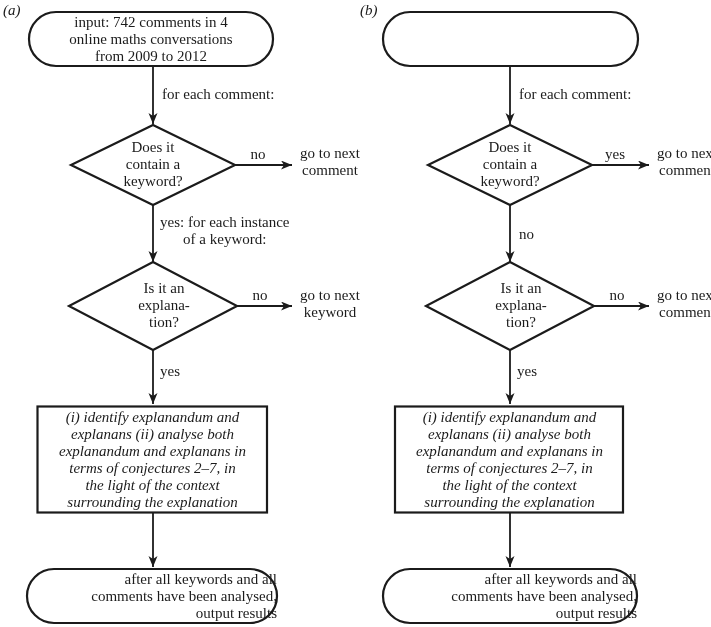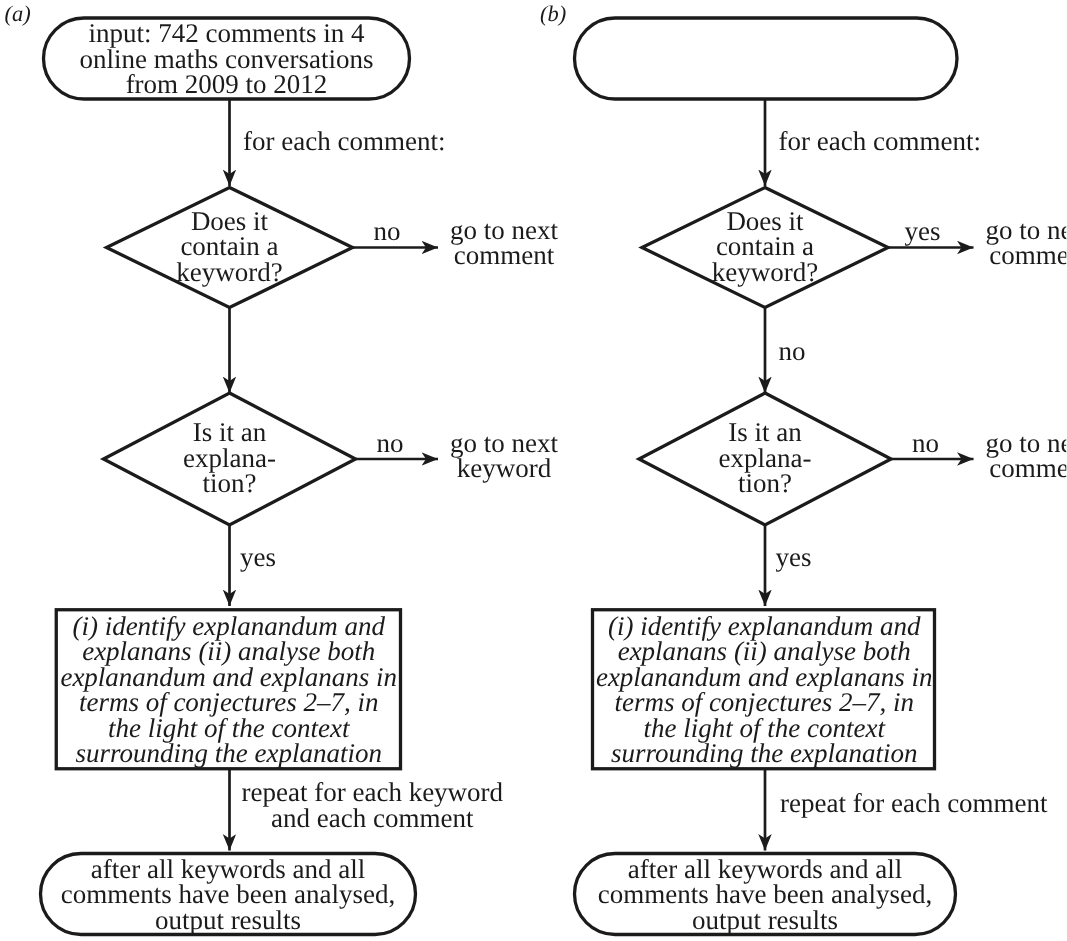--- a/index.html
+++ b/index.html
@@ -18,39 +18,39 @@
   }
   .panel { position: absolute; top: 0; width: 355px; height: 627px; }
   .panel-a { left: 0; }
   .panel-b { left: 357px; }
   .panel svg.shapes { position: absolute; left: 0; top: 0; }
   .panel svg.shapes .outline { fill: none; stroke: var(--line); stroke-width: 2.2px; }
   .panel svg.shapes .conn { fill: none; stroke: var(--line); stroke-width: 1.8px; }
   .txt {
     position: absolute;
     white-space: pre;
-    font-size: 18px;
+    font-size: 15px;
     line-height: 17px;
   }
   .box-text { text-align: center; }
   .flow-label { text-align: center; }
   .panel-label { left: 3px; top: 2px; font-style: italic; font-size: 15px; }
   .input-text { left: 29px; top: 14px; width: 244px; }
   .loop-label { left: 162px; top: 86px; }
   .decision1-text { left: 83px; top: 139px; width: 140px; text-align: center; }
   .branch1-label { left: 235px; top: 146px; width: 46px; text-align: center; }
   .branch1-target { left: 300px; top: 145px; }
   .down-label-1 { left: 160px; top: 214px; }
-  .decision2-text { left: 83px; top: 280px; width: 140px; }
+  .decision2-text { left: 94px; top: 280px; width: 140px; }
   .branch2-label { left: 237px; top: 287px; width: 46px; text-align: center; }
   .branch2-target { left: 300px; top: 287px; }
   .yes-label { left: 160px; top: 363px; }
   .process-text { left: 38px; top: 409px; width: 229px; font-style: italic; }
   .repeat-label { left: 161px; top: 520px; }
-  .output-text { left: 27px; top: 571px; width: 250px; }
+  .output-text { left: 27px; top: 571px; width: 250px; text-align: right; }
   
   .panel-b .input-text { left: 26px; width: 255px; }
   .panel-b .down-label-1 { left: 162px; top: 226px; }
   .panel-b .repeat-label { left: 163px; top: 527px; }
   .panel-b .output-text { left: 26px; width: 254px; }
 </style>
 </head>
 <body>
 
 <div id="figure">
@@ -78,35 +78,35 @@
     <div class="txt box-text input-text">input: 742 comments in 4
 online maths conversations
 from 2009 to 2012</div>
     <div class="txt flow-label loop-label">for each comment:</div>
     <div class="txt box-text decision1-text">Does it
 contain a
 keyword?</div>
     <div class="txt branch1-label">no</div>
     <div class="txt flow-label branch1-target">go to next
 comment</div>
+    <div class="txt flow-label down-label-1">yes: for each instance
+of a keyword:</div>
     <div class="txt box-text decision2-text">Is it an
 explana-
 tion?</div>
     <div class="txt branch2-label">no</div>
     <div class="txt flow-label branch2-target">go to next
 keyword</div>
     <div class="txt flow-label yes-label">yes</div>
     <div class="txt box-text process-text">(i) identify explanandum and
 explanans (ii) analyse both
 explanandum and explanans in
 terms of conjectures 2–7, in
 the light of the context
 surrounding the explanation</div>
-    <div class="txt flow-label repeat-label">repeat for each keyword
-and each comment</div>
     <div class="txt box-text output-text">after all keywords and all
 comments have been analysed,
 output results</div>
   </div>
 
   <div class="panel panel-b">
     <svg class="shapes" width="355" height="627" viewBox="0 0 355 627">
       <defs>
         <marker id="arr-b" markerUnits="userSpaceOnUse" markerWidth="12" markerHeight="10" refX="11" refY="4.5" orient="auto">
           <path d="M0,0 L11,4.5 L0,9 L3,4.5 Z" fill="#1b1b1b"></path>
@@ -139,19 +139,18 @@
     <div class="txt branch2-label">no</div>
     <div class="txt flow-label branch2-target">go to next
 comment</div>
     <div class="txt flow-label yes-label">yes</div>
     <div class="txt box-text process-text">(i) identify explanandum and
 explanans (ii) analyse both
 explanandum and explanans in
 terms of conjectures 2–7, in
 the light of the context
 surrounding the explanation</div>
-    <div class="txt flow-label repeat-label">repeat for each comment</div>
     <div class="txt box-text output-text">after all keywords and all
 comments have been analysed,
 output results</div>
   </div>
 
 </div>
 
 </body></html>

